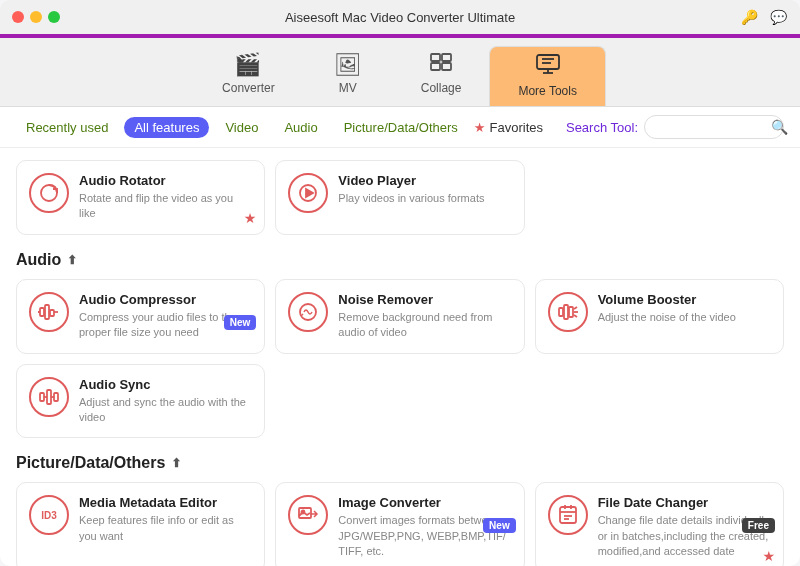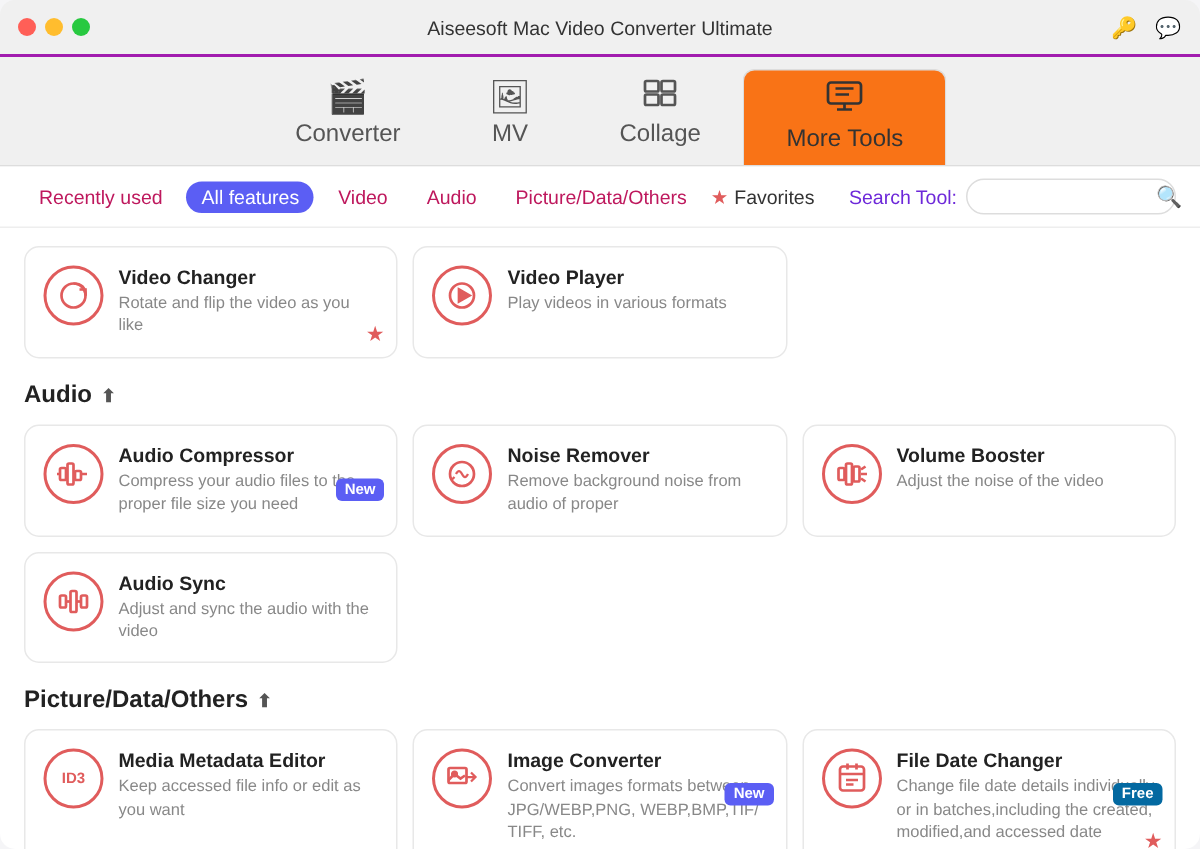--- a/index.html
+++ b/index.html
@@ -12,21 +12,21 @@
       border-radius: 10px;
     }
 
     
     .title-bar {
       background: #f0f0f0;
       height: 38px;
       display: flex;
       align-items: center;
       padding: 0 12px;
-      border-bottom: 2px solid #a21caf;
+      border-bottom: 4px solid #a21caf;
       position: relative;
     }
     .traffic-lights {
       display: flex;
       gap: 6px;
       z-index: 1;
     }
     .traffic-light {
       width: 12px;
       height: 12px;
@@ -67,52 +67,52 @@
       display: flex;
       flex-direction: column;
       align-items: center;
       padding: 6px 28px 8px;
       cursor: pointer;
       border-radius: 8px 8px 0 0;
       gap: 3px;
       min-width: 90px;
     }
     .nav-tab.active {
-      background: #f97316;
+      background: #fdba74;
       border: 1px solid #ddd;
       border-bottom: none;
     }
     .nav-tab-icon {
       font-size: 22px;
       color: #555;
     }
     .nav-tab.active .nav-tab-icon {
       color: #333;
     }
     .nav-tab-label {
-      font-size: 16px;
+      font-size: 12px;
       color: #555;
     }
     .nav-tab.active .nav-tab-label {
       color: #333;
       font-weight: 500;
     }
 
     
     .filter-bar {
       background: white;
       display: flex;
       align-items: center;
       padding: 8px 16px;
       gap: 6px;
       border-bottom: 1px solid #eee;
     }
     .filter-item {
       font-size: 13px;
-      color: #be185d;
+      color: #4d7c0f;
       padding: 3px 10px;
       border-radius: 12px;
       cursor: pointer;
       white-space: nowrap;
     }
     .filter-item.active {
       background: #5b5ef4;
       color: white;
     }
     .filter-favorites {
@@ -244,21 +244,21 @@
       position: absolute;
       top: 8px;
       right: 8px;
       font-size: 10px;
       font-weight: 600;
       padding: 2px 6px;
       border-radius: 4px;
       margin-top: 27px;
     }
     .badge-new { background: #5b5ef4; color: white; }
-    .badge-free { background: #0369a1; color: white; }
+    .badge-free { background: #404040; color: white; }
     .card-star {
       position: absolute;
       bottom: 8px;
       right: 8px;
       color: #e05c5c;
       font-size: 14px;
     }
   </style>
 </head>
 <body>
@@ -334,21 +334,21 @@
   <div class="cards-grid">
     <div class="card">
       <div class="card-icon">
         <svg width="22" height="22" viewBox="0 0 22 22" fill="none" stroke="#e05c5c" stroke-width="1.8">
           <circle cx="11" cy="11" r="8"></circle>
           <path d="M15 7 L19 7 L19 11" stroke="#e05c5c" stroke-width="1.8" fill="none"></path>
           <path d="M11 3 Q19 3 19 11" stroke="#e05c5c" stroke-width="1.8" fill="none"></path>
         </svg>
       </div>
       <div class="card-content">
-        <div class="card-title">Video Changer</div>
+        <div class="card-title">Audio Rotator</div>
         <div class="card-desc">Rotate and flip the video as you like</div>
       </div>
       <span class="card-star">★</span>
     </div>
     <div class="card">
       <div class="card-icon">
         <svg width="22" height="22" viewBox="0 0 22 22" fill="none" stroke="#e05c5c" stroke-width="1.8">
           <circle cx="11" cy="11" r="8"></circle>
           <polygon points="9,7 16,11 9,15" fill="#e05c5c"></polygon>
         </svg>
@@ -384,21 +384,21 @@
     <div class="card">
       <div class="card-icon">
         <svg width="22" height="22" viewBox="0 0 22 22" fill="none" stroke="#e05c5c" stroke-width="1.8">
           <circle cx="11" cy="11" r="8"></circle>
           <path d="M7 11 Q9 7 11 11 Q13 15 15 11" stroke="#e05c5c" stroke-width="1.5" fill="none"></path>
           <line x1="4" y1="15" x2="6" y2="13" stroke="#e05c5c" stroke-width="1.5"></line>
         </svg>
       </div>
       <div class="card-content">
         <div class="card-title">Noise Remover</div>
-        <div class="card-desc">Remove background noise from audio of proper</div>
+        <div class="card-desc">Remove background need from audio of video</div>
       </div>
     </div>
     <div class="card">
       <div class="card-icon">
         <svg width="22" height="22" viewBox="0 0 22 22" fill="none" stroke="#e05c5c" stroke-width="1.8">
           <rect x="2" y="7" width="4" height="8" rx="1"></rect>
           <rect x="7" y="4" width="4" height="14" rx="1"></rect>
           <rect x="12" y="6" width="4" height="10" rx="1"></rect>
           <line x1="17" y1="8" x2="20" y2="6"></line>
           <line x1="17" y1="11" x2="21" y2="11"></line>
@@ -429,21 +429,21 @@
 
   <div class="section-title">
     <span>Picture/Data/Others</span>
     <span class="collapse-icon">⬆</span>
   </div>
   <div class="cards-grid">
     <div class="card">
       <div class="card-icon" style="font-size:10px; font-weight:700; color:#e05c5c; border:2px solid #e05c5c; border-radius:50%; width:40px; height:40px; display:flex; align-items:center; justify-content:center; flex-shrink:0;">ID3</div>
       <div class="card-content">
         <div class="card-title">Media Metadata Editor</div>
-        <div class="card-desc">Keep accessed file info or edit as you want</div>
+        <div class="card-desc">Keep features file info or edit as you want</div>
       </div>
     </div>
     <div class="card">
       <div class="card-icon">
         <svg width="22" height="22" viewBox="0 0 22 22" fill="none" stroke="#e05c5c" stroke-width="1.8">
           <rect x="2" y="4" width="12" height="10" rx="1"></rect>
           <circle cx="6" cy="8" r="1.5" fill="#e05c5c"></circle>
           <path d="M2 12 L6 8 L10 11 L13 9"></path>
           <path d="M14 10 L20 10 M17 7 L20 10 L17 13" stroke="#e05c5c" stroke-width="1.5" fill="none"></path>
         </svg>

